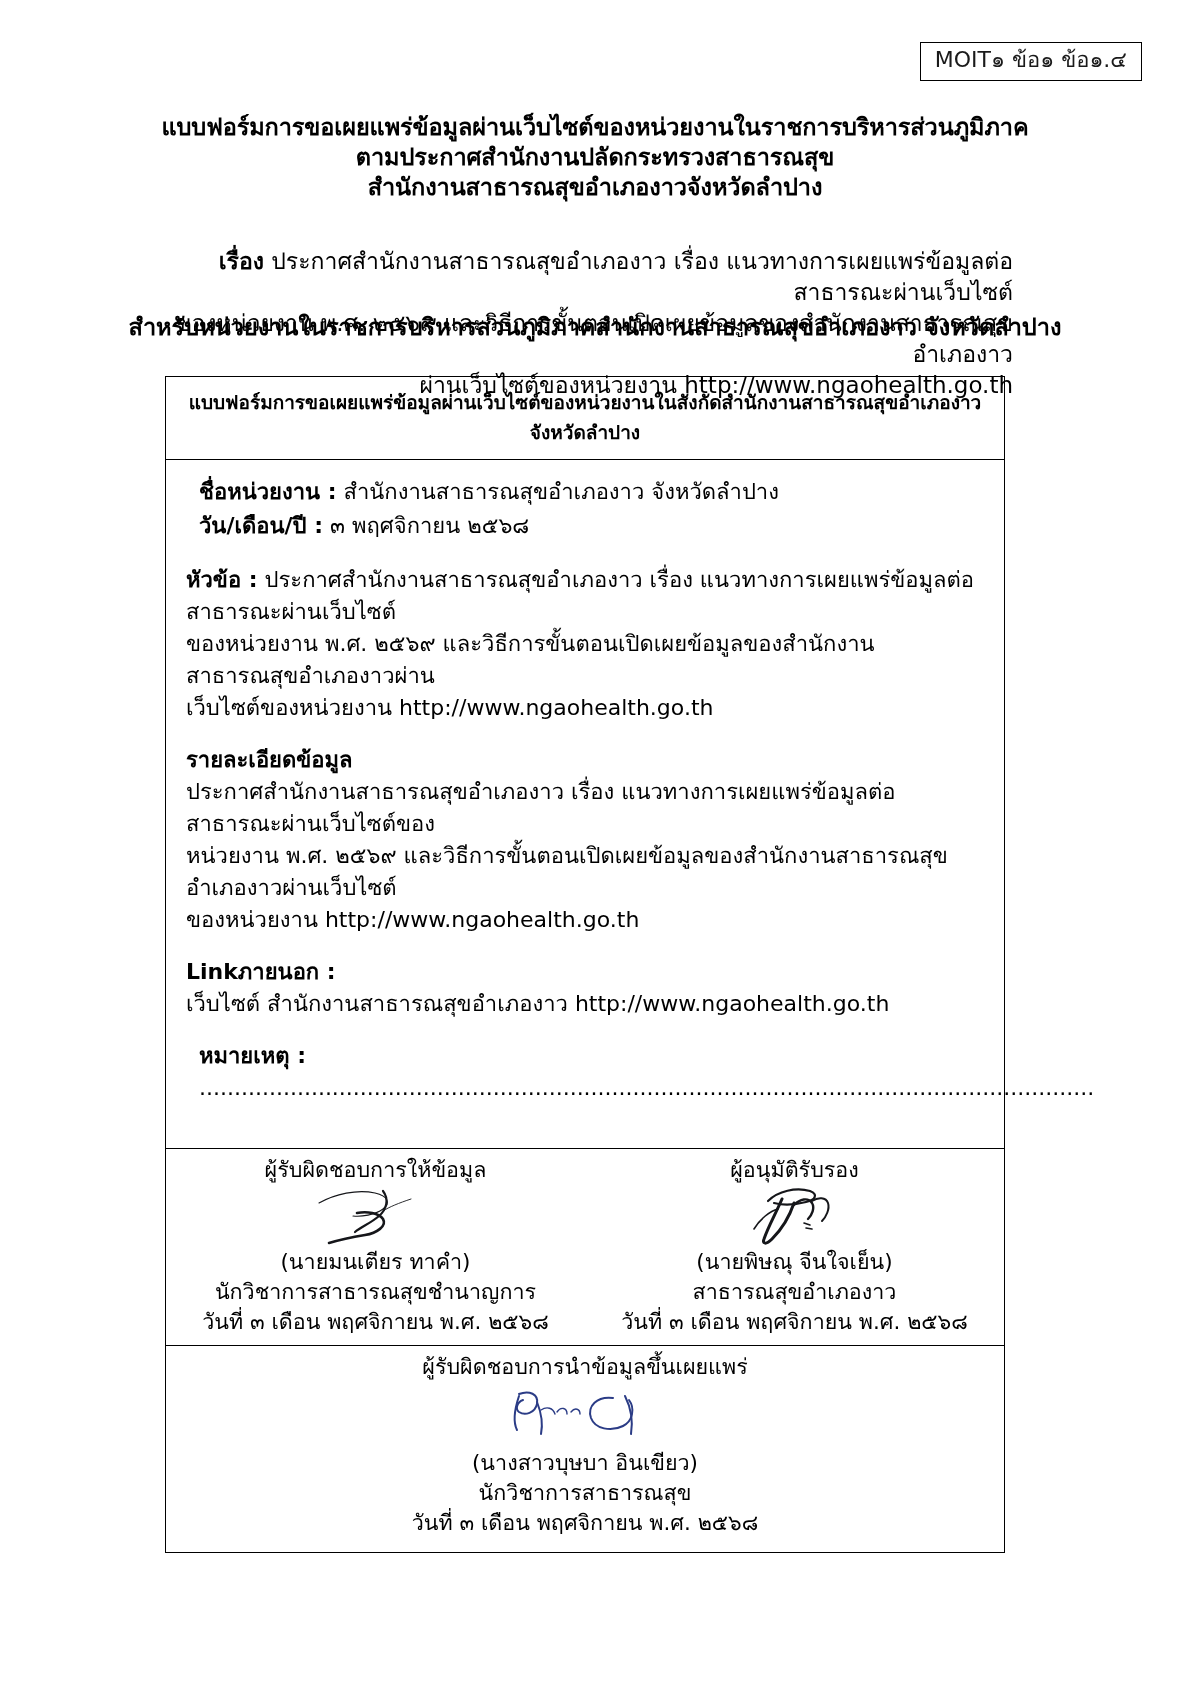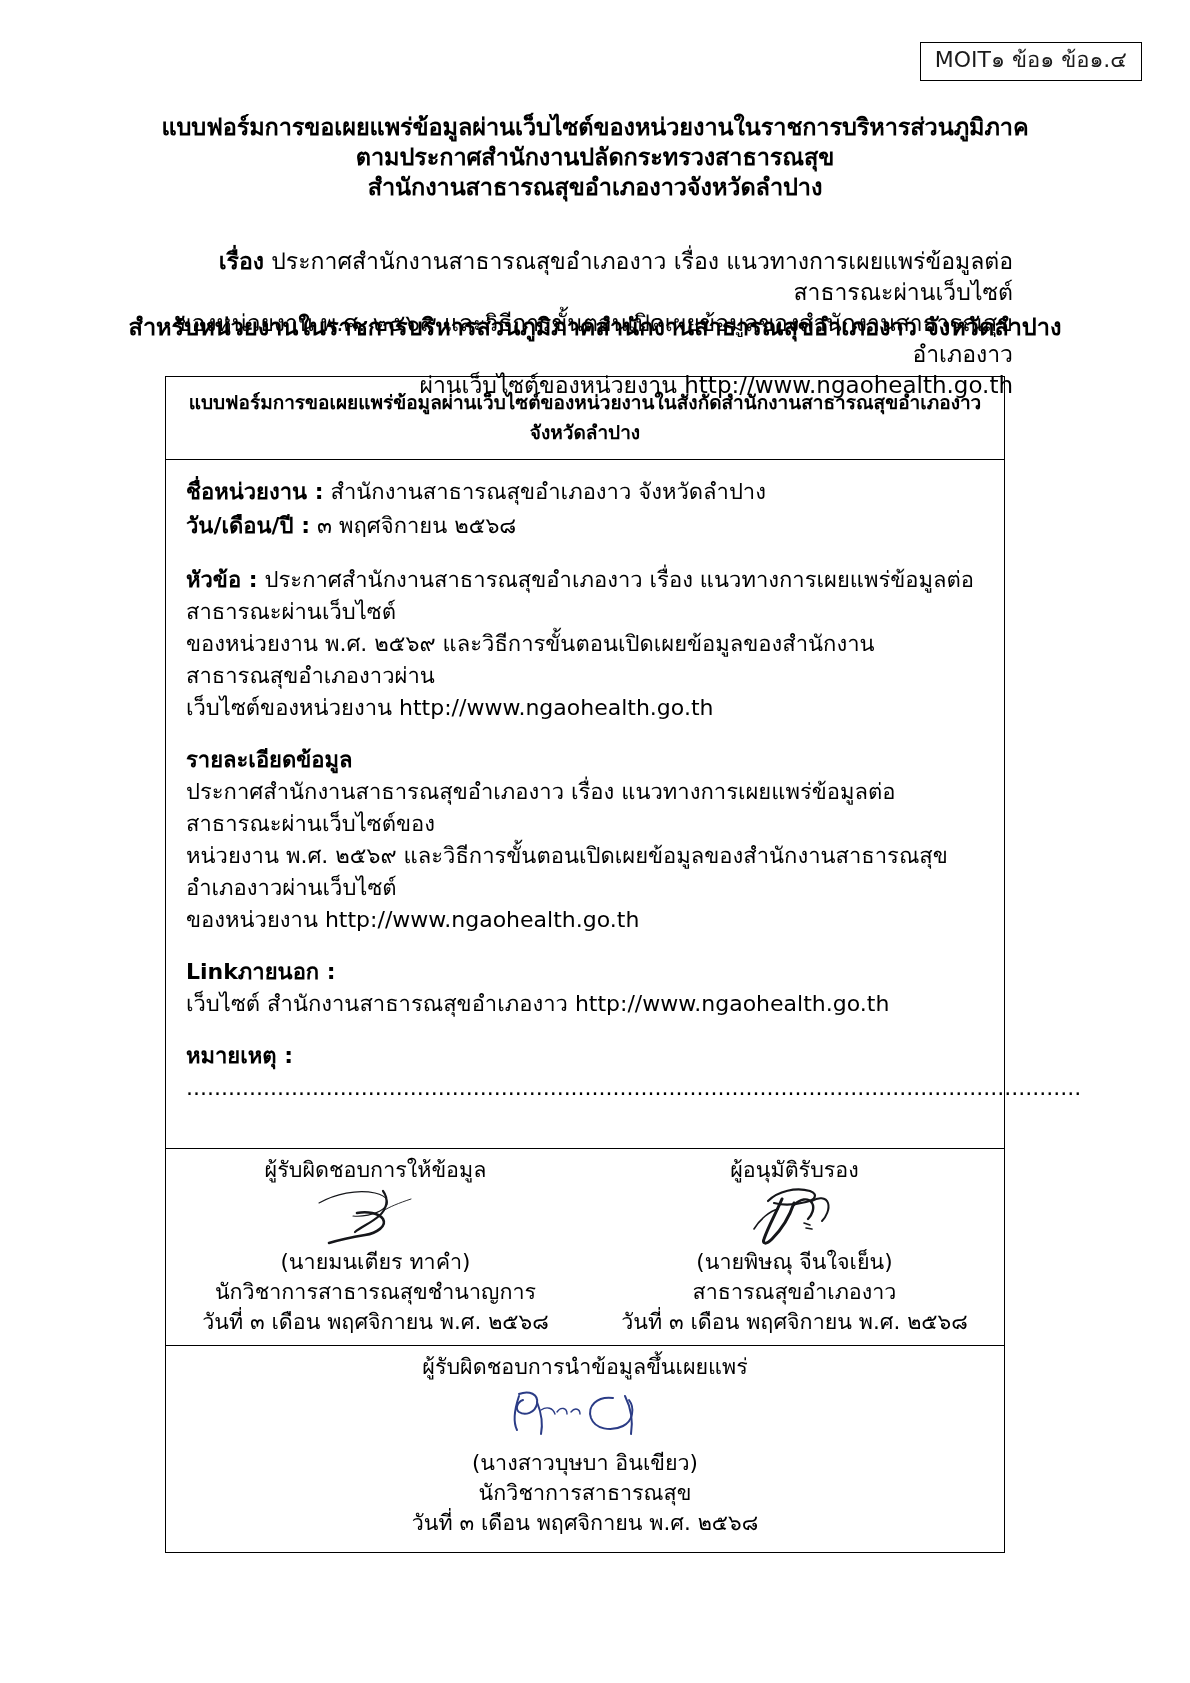--- a/index.html
+++ b/index.html
@@ -100,21 +100,21 @@
     font-size: 19px;
     line-height: 30px;
   }
 
   .box-body {
     padding: 16px 20px 22px 20px;
     font-size: 22px;
     line-height: 32px;
   }
   .box-body b { font-weight: bold; }
-  .field { margin: 0 0 2px 0; }
+  .field { margin: 0 0 2px 13px; }
   .blockspace { height: 20px; }
   .para { margin: 0; }
   .label-bold { font-weight: bold; }
   .dots {
     letter-spacing: 0px;
     word-spacing: 0px;
   }
 
   
   .sig-row {

